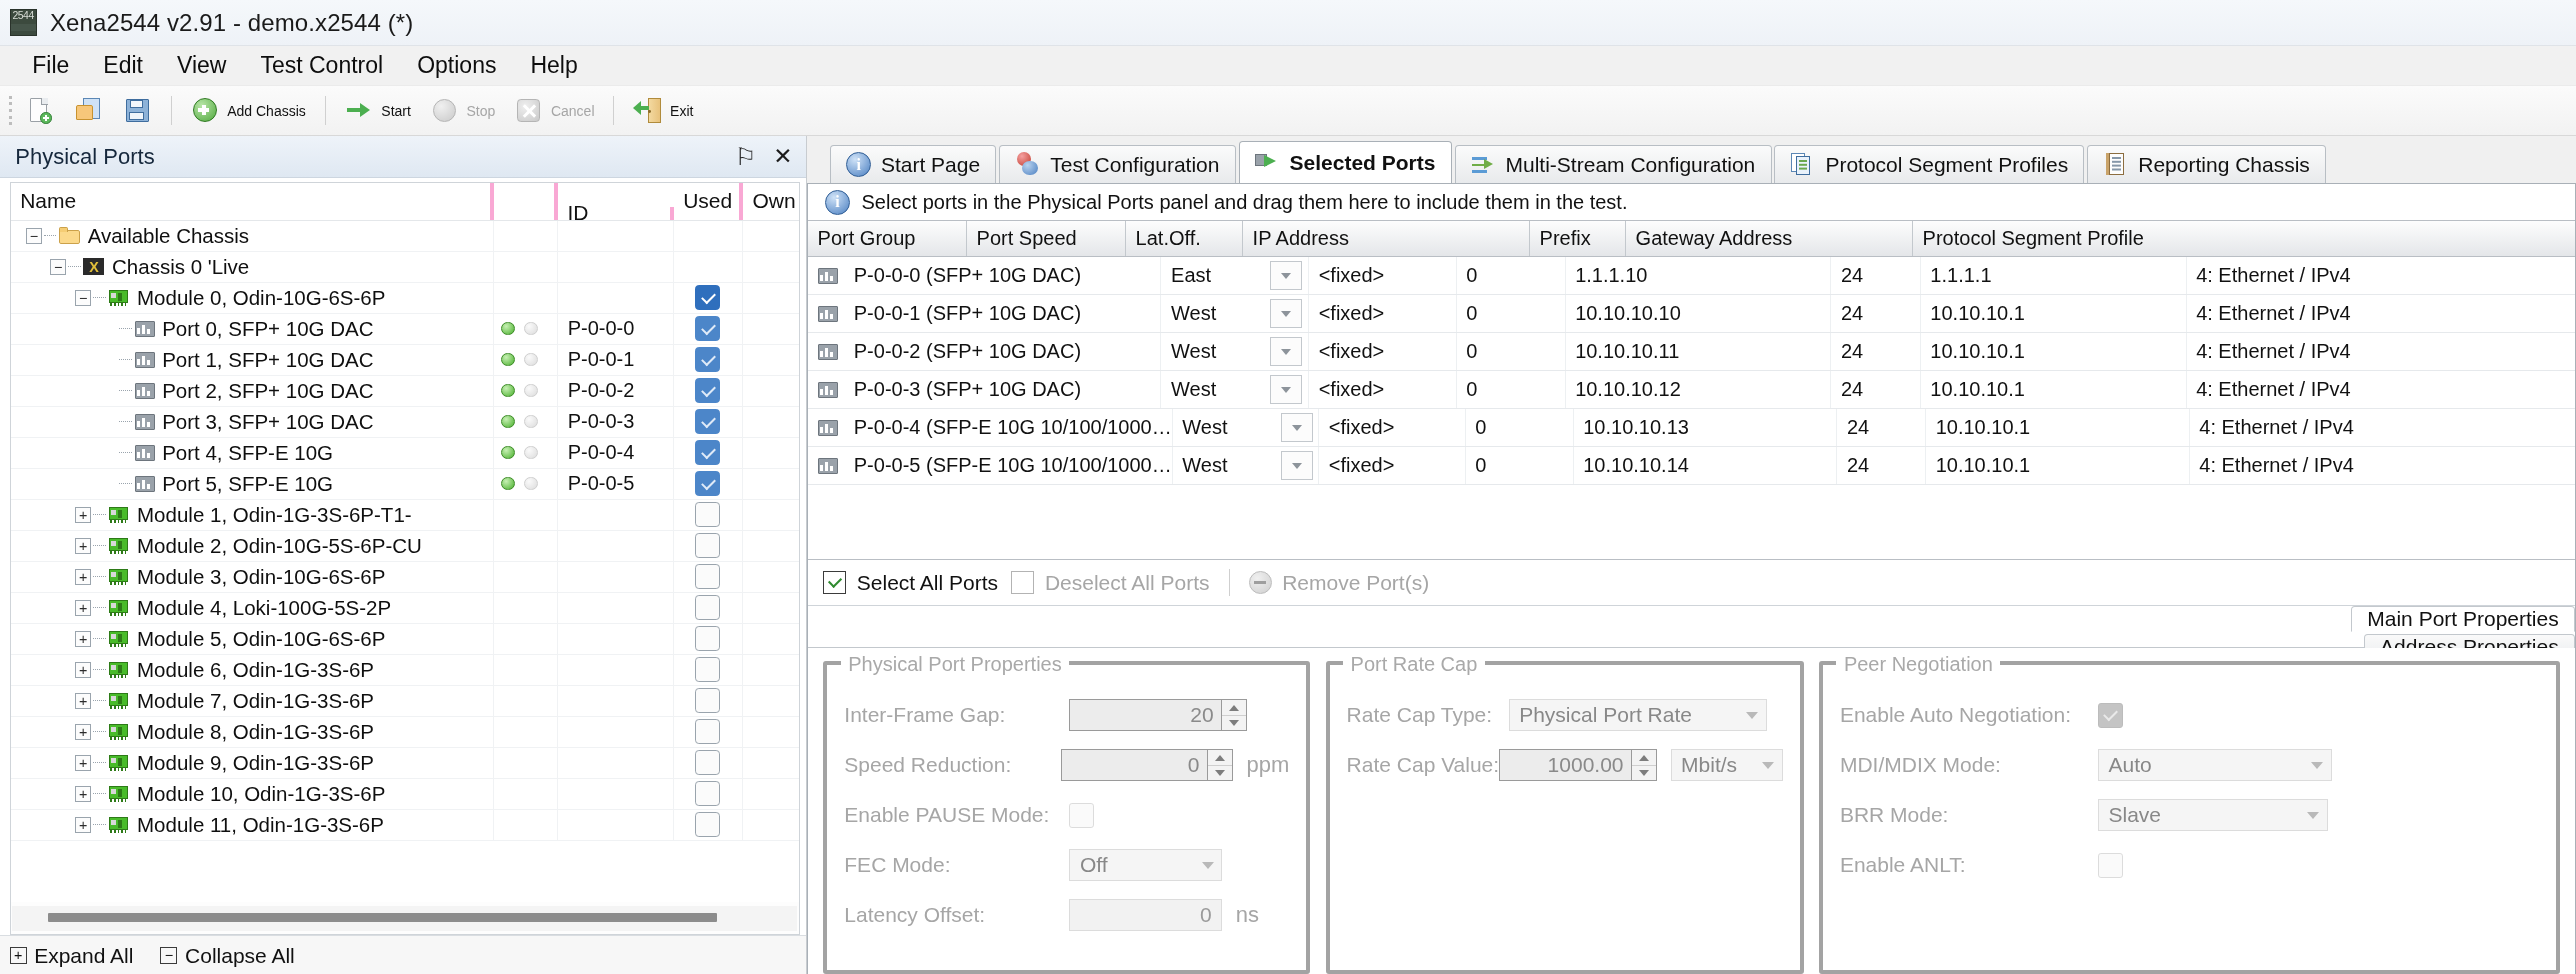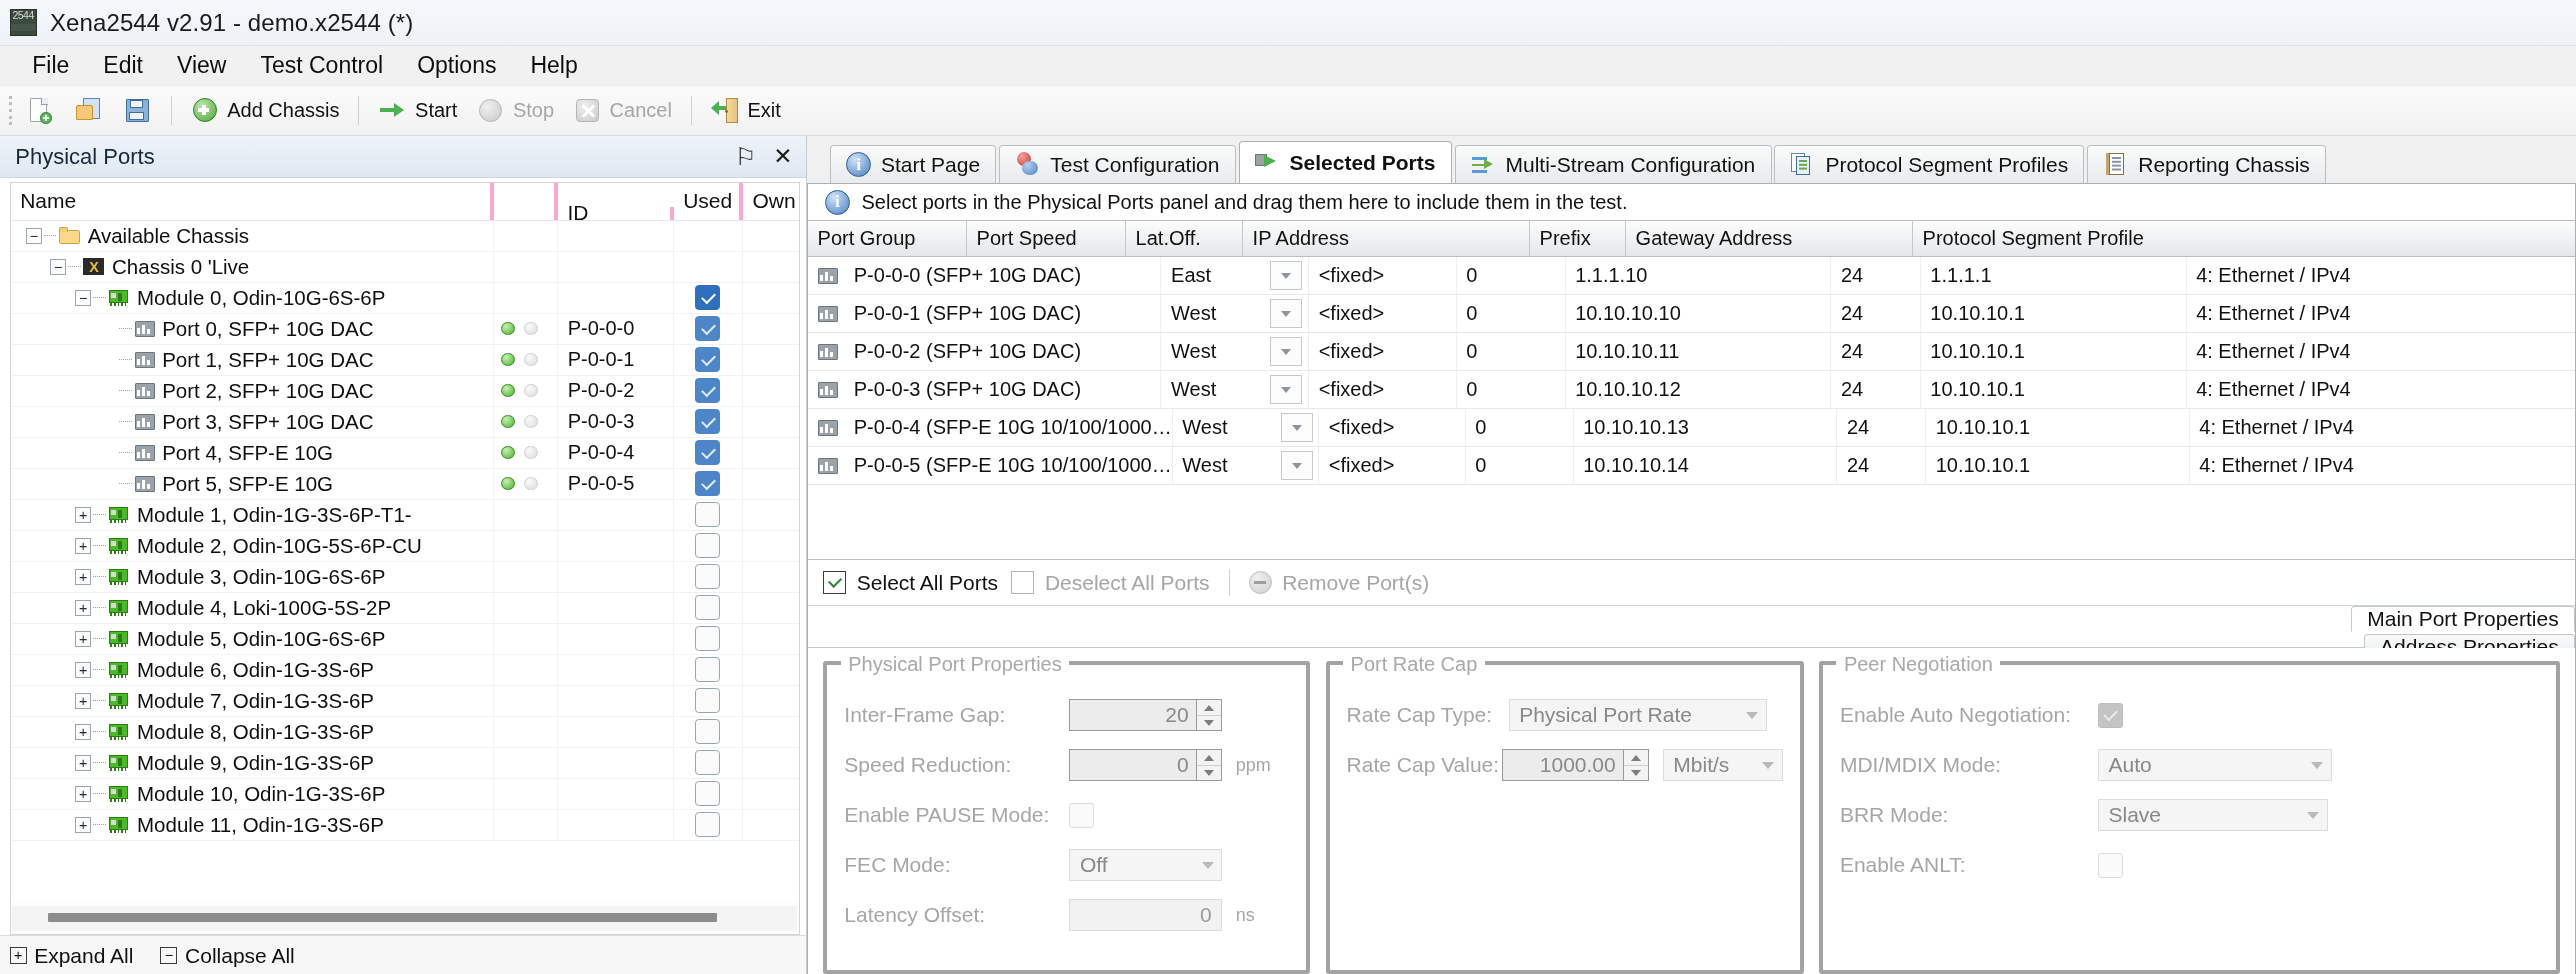--- a/index.html
+++ b/index.html
@@ -56,21 +56,21 @@
     height: 50px;
     background: linear-gradient(to bottom,#fbfbfb 0%, #f2f2f2 100%);
     border-bottom: 1px solid #d8d8d8;
     display: flex; align-items: center;
     padding-left: 5.7px;
     gap: 3.8px;
   }
   .grip { width: 9.6px; height: 32px; display:flex; flex-direction:column; justify-content:center; align-items:center; gap:3.8px; }
   .grip i { display:block; width:2.9px; height:2.9px; background:#bdbdbd; }
   .tb-btn { display:flex; align-items:center; gap:7.6px; padding:2.9px 7.6px; cursor:default; height:40px; }
-  .tb-label { font-size:20px; color:#111; white-space:nowrap; }
+  .tb-label { font-size:14px; color:#111; white-space:nowrap; }
   .tb-label.dim { color:#a6a6a6; }
   .tb-sep { width:1px; height:29px; background:#d0d0d0; margin:0 7.6px; }
 
   .ico { width:29px; height:29px; position:relative; flex:none; }
   
   .ico-newdoc .pg { position:absolute; left:3.8px; top:1.9px; width:17px; height:24px; background:#fdfdfd; border:1.4px solid #9aa0a6; border-radius:1px;}
   .ico-newdoc .fold { position:absolute; left:14.3px; top:1.9px; width:6.7px; height:6.7px; background:#e9ecef; border-left:1.4px solid #9aa0a6; border-bottom:1.4px solid #9aa0a6;}
   .ico-newdoc .plus { position:absolute; left:13.4px; top:16px; width:11.5px; height:11.5px; border-radius:50%; background:#5cb85c; border:1.4px solid #2e7d32;}
   .ico-newdoc .plus:before,.ico-newdoc .plus:after{content:"";position:absolute;background:#fff;}
   .ico-newdoc .plus:before{left:1.9px;top:3.8px;width:5.7px;height:1.9px;}
@@ -269,28 +269,28 @@
   .g-phys { width:487px; flex:none; }
   .g-rate { width:478px; flex:none; }
   .g-peer { flex:1; }
 
   .prow { display:flex; align-items:center; height:50px; }
   .plabel { font-size:21px; color:#a6a6a6; white-space:nowrap; }
   .g-phys .plabel{ width:225px; }
   .g-rate .plabel{ width:162px; }
   .g-peer .plabel{ width:258px; }
 
-  .spin { width:153px; height:32px; border:1px solid #9a9a9a; background:#ececec; display:flex; align-items:center; }
+  .spin { width:178px; height:32px; border:1px solid #9a9a9a; background:#ececec; display:flex; align-items:center; }
   .spin .val { flex:1; text-align:right; padding-right:7.6px; font-size:21px; color:#8a8a8a; }
   .spin .btns { width:25px; height:100%; border-left:1px solid #9a9a9a; display:flex; flex-direction:column; background:#f3f3f3;}
   .spin .btns i { flex:1; display:flex; align-items:center; justify-content:center;}
   .spin .btns i:first-child{border-bottom:1px solid #cfcfcf;}
   .up{width:0;height:0;border-left:5.7px solid transparent;border-right:5.7px solid transparent;border-bottom:6.7px solid #7d7d7d;}
   .down{width:0;height:0;border-left:5.7px solid transparent;border-right:5.7px solid transparent;border-top:6.7px solid #7d7d7d;}
-  .unit{font-size:18px;color:#a6a6a6;margin-left:13.4px;}
+  .unit{font-size:22px;color:#a6a6a6;margin-left:13.4px;}
 
   .flatbox { height:32px; border:1px solid #dcdcdc; background:#f5f5f5; display:flex; align-items:center; padding:0 7.6px 0 9.6px; font-size:21px; color:#888; }
   .flatbox .cc { margin-left:auto; width:0;height:0;border-left:6.7px solid transparent;border-right:6.7px solid transparent;border-top:7.6px solid #b9b9b9;}
   .fb-fec{width:153px;}
   .fb-ratetype{width:258px;}
   .fb-unit{width:124px; margin-left:13.4px;}
   .fb-mdi{width:234px;}
   .fb-brr{width:230px;}
 
   .flatbox2 { height:32px; border:1px solid #dcdcdc; background:#f2f2f2; display:flex; align-items:center; justify-content:flex-end; padding-right:9.6px; font-size:21px; color:#9a9a9a; width:153px;}

